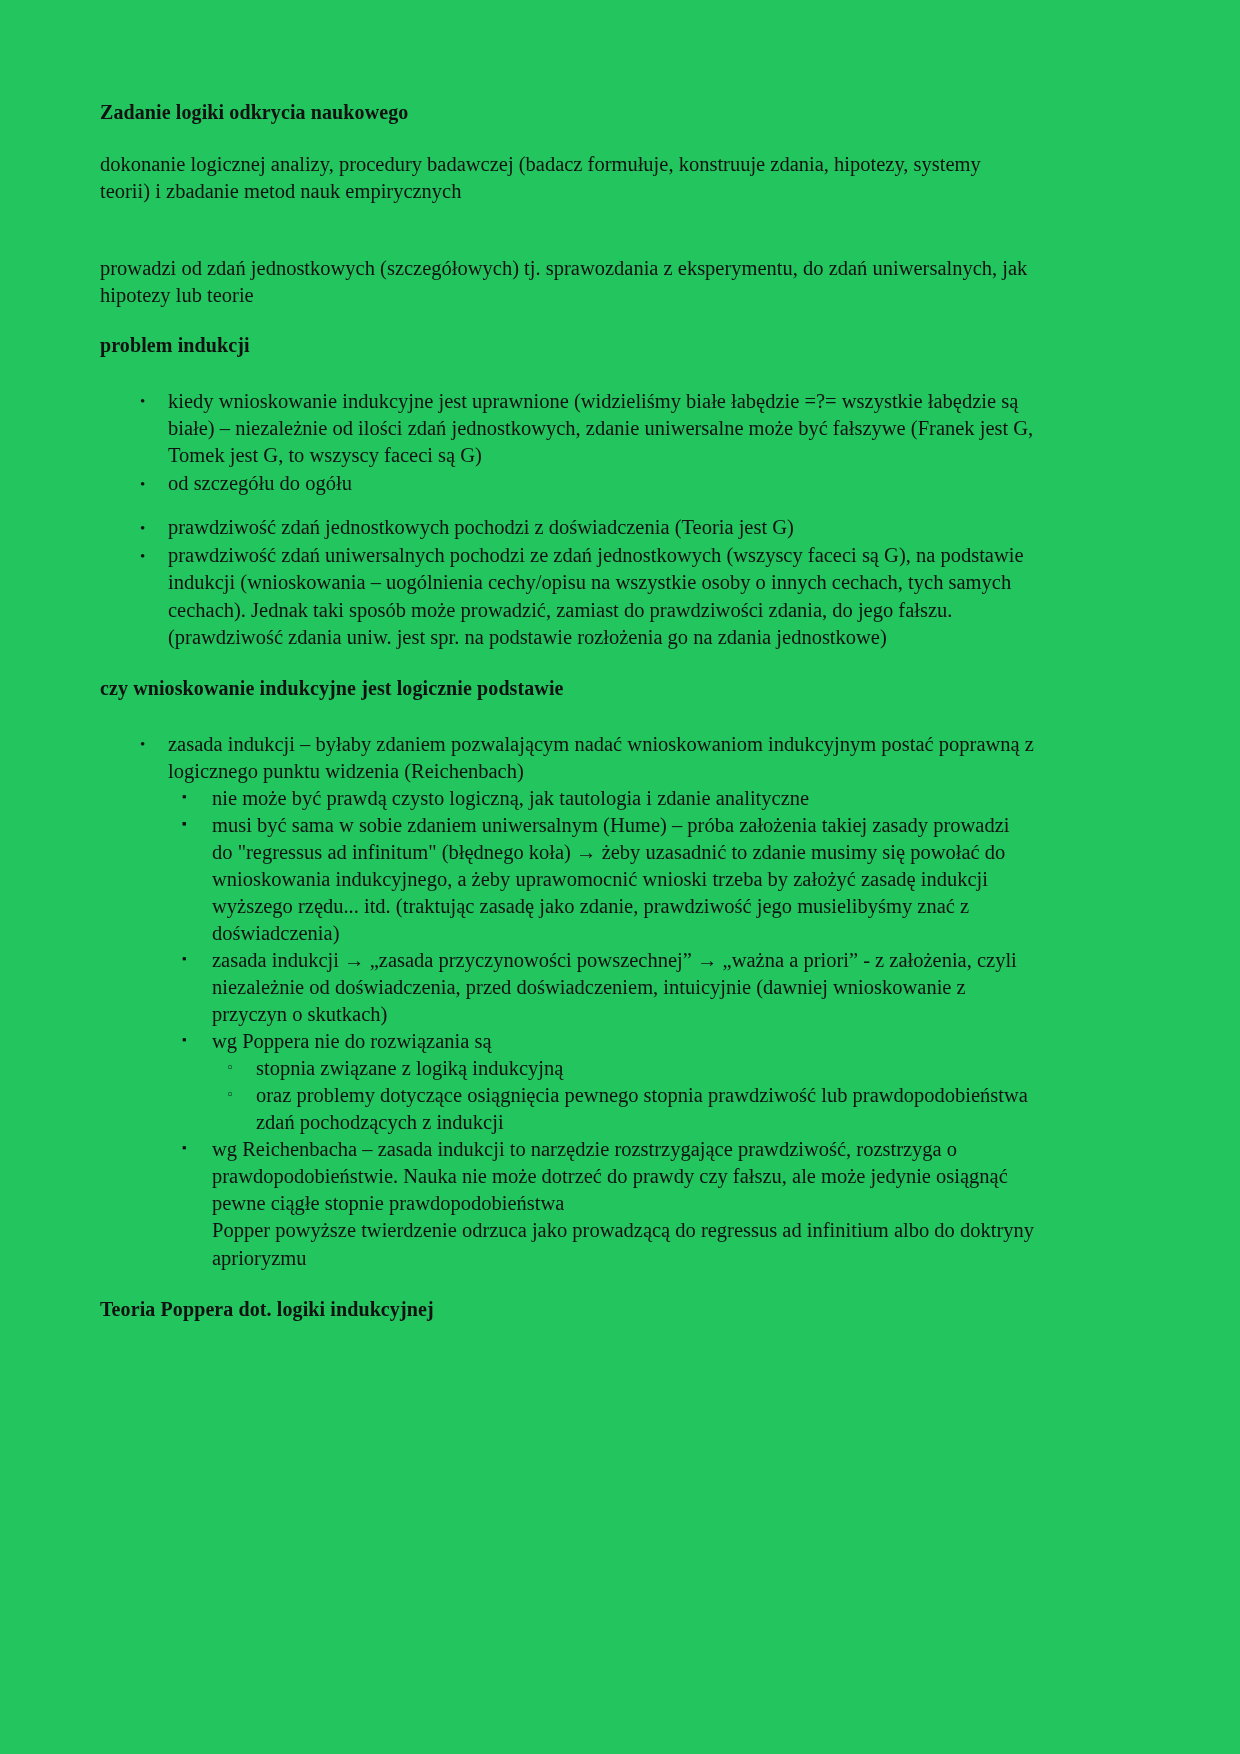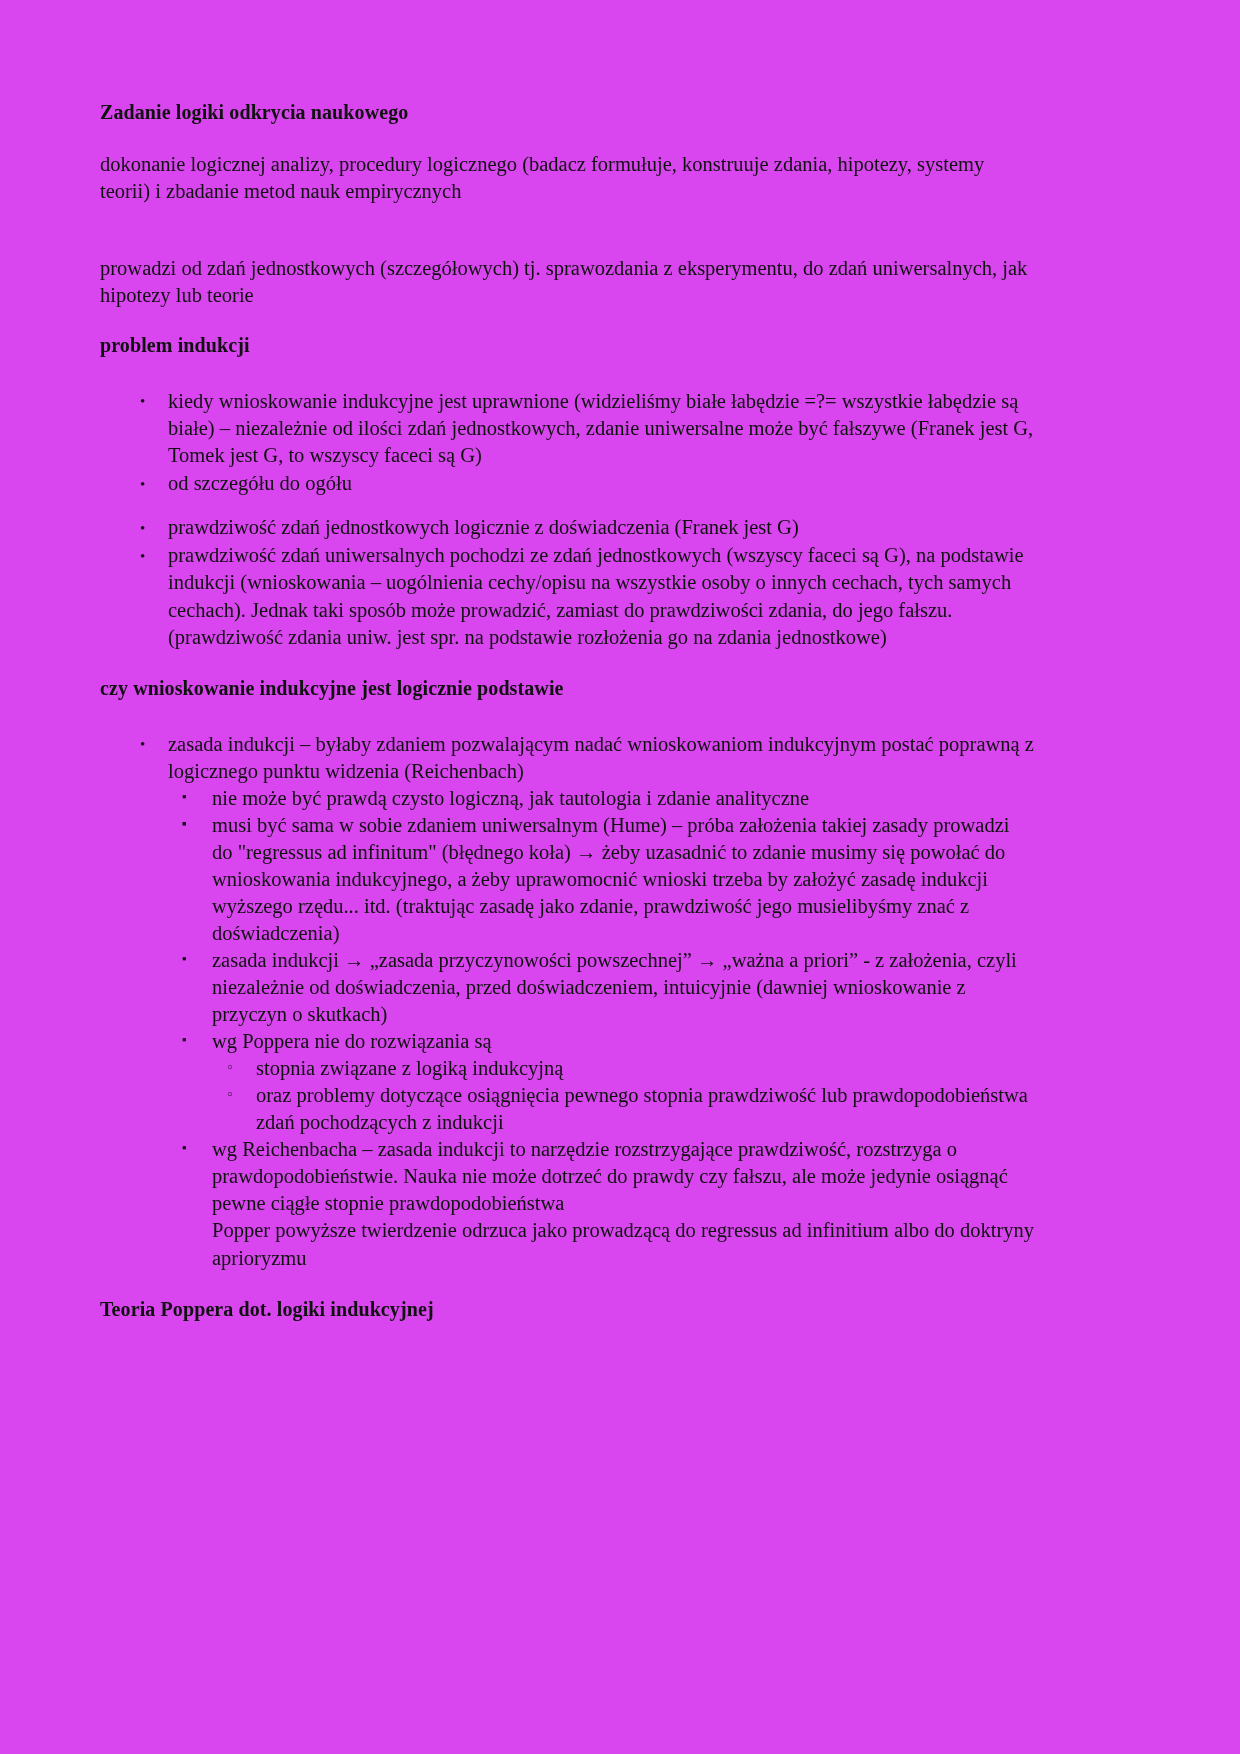--- a/index.html
+++ b/index.html
@@ -4,21 +4,21 @@
 <style>
   html, body {
     margin: 0;
     padding: 0;
     background: #ffffff;
   }
   .page {
     position: relative;
     width: 1240px;
     height: 1754px;
-    background: #d946ef;
+    background: #22c55e;
     box-sizing: border-box;
     padding: 100px 205px 0 100px;
     font-family: "Liberation Serif", "DejaVu Serif", serif;
     color: #111111;
     -webkit-font-smoothing: none;
   }
   .doc {
     font-size: 20.5px;
     line-height: 1.30;
   }
@@ -99,21 +99,21 @@
 </style>
 </head>
 <body>
 
 <div class="page">
   <div class="doc">
 
     <h2 class="head">Zadanie logiki odkrycia naukowego</h2>
     <div class="gap-after-head"></div>
 
-    <p class="para">dokonanie logicznej analizy, procedury logicznego (badacz formułuje, konstruuje zdania, hipotezy, systemy teorii) i zbadanie metod nauk empirycznych</p>
+    <p class="para">dokonanie logicznej analizy, procedury badawczej (badacz formułuje, konstruuje zdania, hipotezy, systemy teorii) i zbadanie metod nauk empirycznych</p>
     <div class="gap-small"></div>
 
     <div class="gap-after-head"></div>
 
     <p class="para">prowadzi od zdań jednostkowych (szczegółowych) tj. sprawozdania z eksperymentu, do zdań uniwersalnych, jak hipotezy lub teorie</p>
     <div class="gap-small"></div>
 
     <h2 class="head">problem indukcji</h2>
     <div class="gap-mid"></div>
 
@@ -126,21 +126,21 @@
         <span class="bullet">•</span>
         <span>od szczegółu do ogółu</span>
       </li>
     </ul>
 
     <div class="gap-tiny"></div>
 
     <ul class="lvl1">
       <li>
         <span class="bullet">•</span>
-        <span>prawdziwość zdań jednostkowych logicznie z doświadczenia (Franek jest G)</span>
+        <span>prawdziwość zdań jednostkowych pochodzi z doświadczenia (Teoria jest G)</span>
       </li>
       <li>
         <span class="bullet">•</span>
         <span>prawdziwość zdań uniwersalnych pochodzi ze zdań jednostkowych (wszyscy faceci są G), na podstawie indukcji (wnioskowania – uogólnienia cechy/opisu na wszystkie osoby o innych cechach, tych samych cechach). Jednak taki sposób może prowadzić, zamiast do prawdziwości zdania, do jego fałszu. (prawdziwość zdania uniw. jest spr. na podstawie rozłożenia go na zdania jednostkowe)</span>
       </li>
     </ul>
 
     <div class="gap-small"></div>
 
     <h2 class="head">czy wnioskowanie indukcyjne jest logicznie podstawie</h2>

